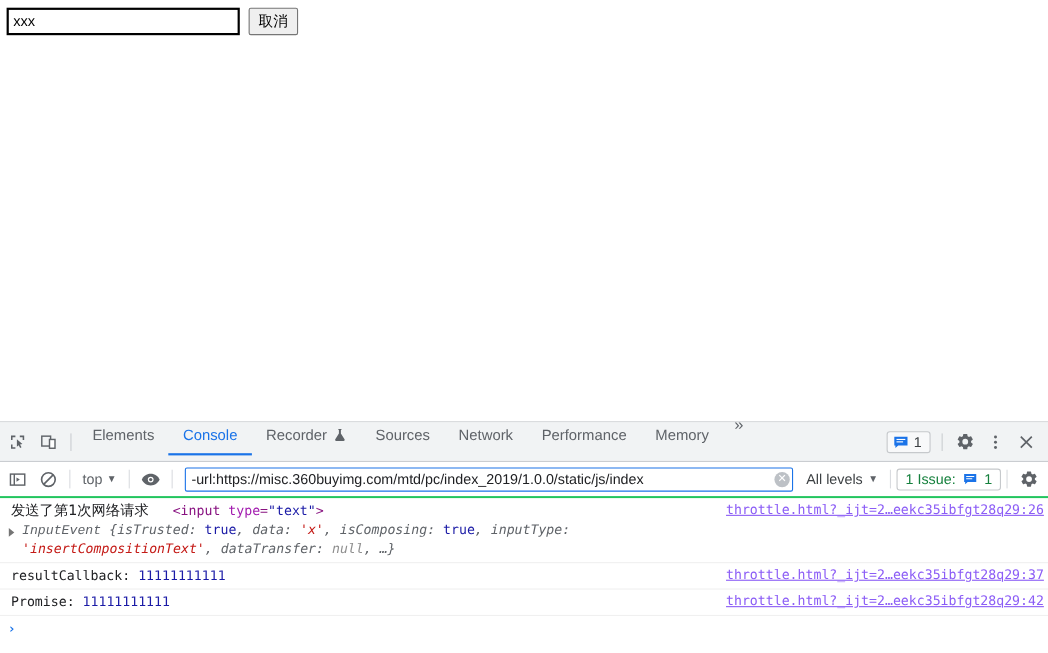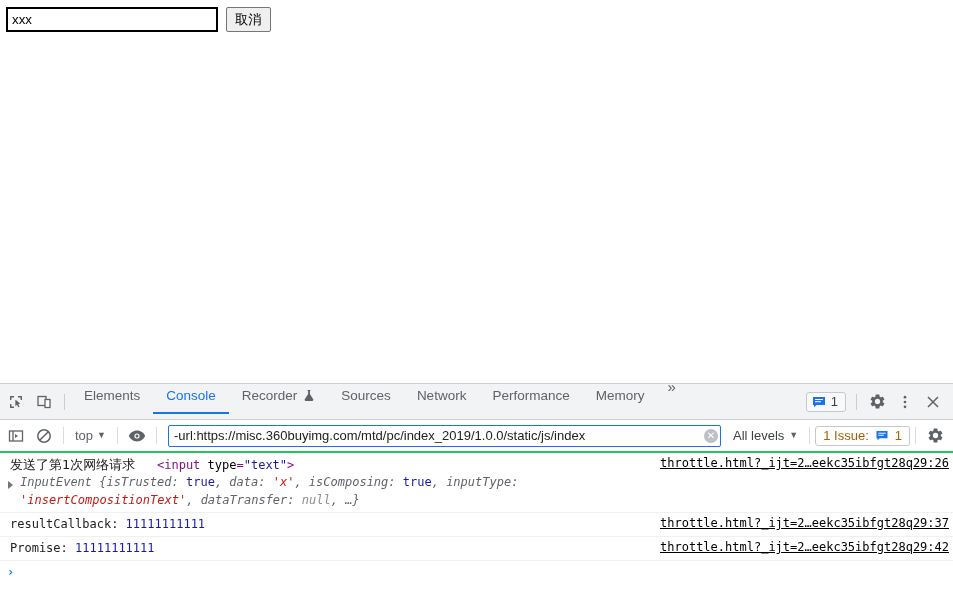--- a/index.html
+++ b/index.html
@@ -250,21 +250,21 @@
   .issue-chip {
     display: flex;
     align-items: center;
     gap: 6px;
     border: 1px solid #c6c9cc;
     border-radius: 3px;
     padding: 1px 7px;
     height: 20px;
     box-sizing: border-box;
     font-size: 13px;
-    color: #a16207;
+    color: #15803d;
     background: #ffffff;
     cursor: default;
     white-space: nowrap;
   }
   .tb-sep {
     width: 1px;
     height: 17px;
     background: #dadce0;
     margin: 0 5px;
     flex: none;
@@ -303,38 +303,38 @@
   }
   .msg-line.indent {
     padding-left: 20px;
   }
   .src-link {
     position: absolute;
     right: 4px;
     top: 3px;
     font-family: "DejaVu Sans Mono", monospace;
     font-size: 12px;
-    color: #000000;
+    color: #8b5cf6;
     text-decoration: underline;
     cursor: pointer;
     white-space: nowrap;
   }
   .tri {
     position: absolute;
     left: 8px;
     top: 7px;
     width: 0; height: 0;
     border-left: 5px solid #757575;
     border-top: 4px solid transparent;
     border-bottom: 4px solid transparent;
     cursor: pointer;
   }
   
   .tok-tag   { color: #881280; }
-  .tok-attr  { color: #000000; }
+  .tok-attr  { color: #a21caf; }
   .tok-val   { color: #1a1aa6; }
   .tok-obj   { color: #5f6368; font-style: italic; font-family: Liberation Mono, monospace; }
   .tok-key   { color: #5f6368; font-style: italic; }
   .tok-bool  { color: #1a1aa6; }
   .tok-str   { color: #c41a16; font-style: italic; }
   .tok-null  { color: #8f8f8f; font-style: italic; }
   .tok-punct { color: #5f6368; font-style: italic; }
   .tok-num   { color: #1a1aa6; }
   .cjk { font-family: "DejaVu Sans", sans-serif; font-size: 13px; }
 

